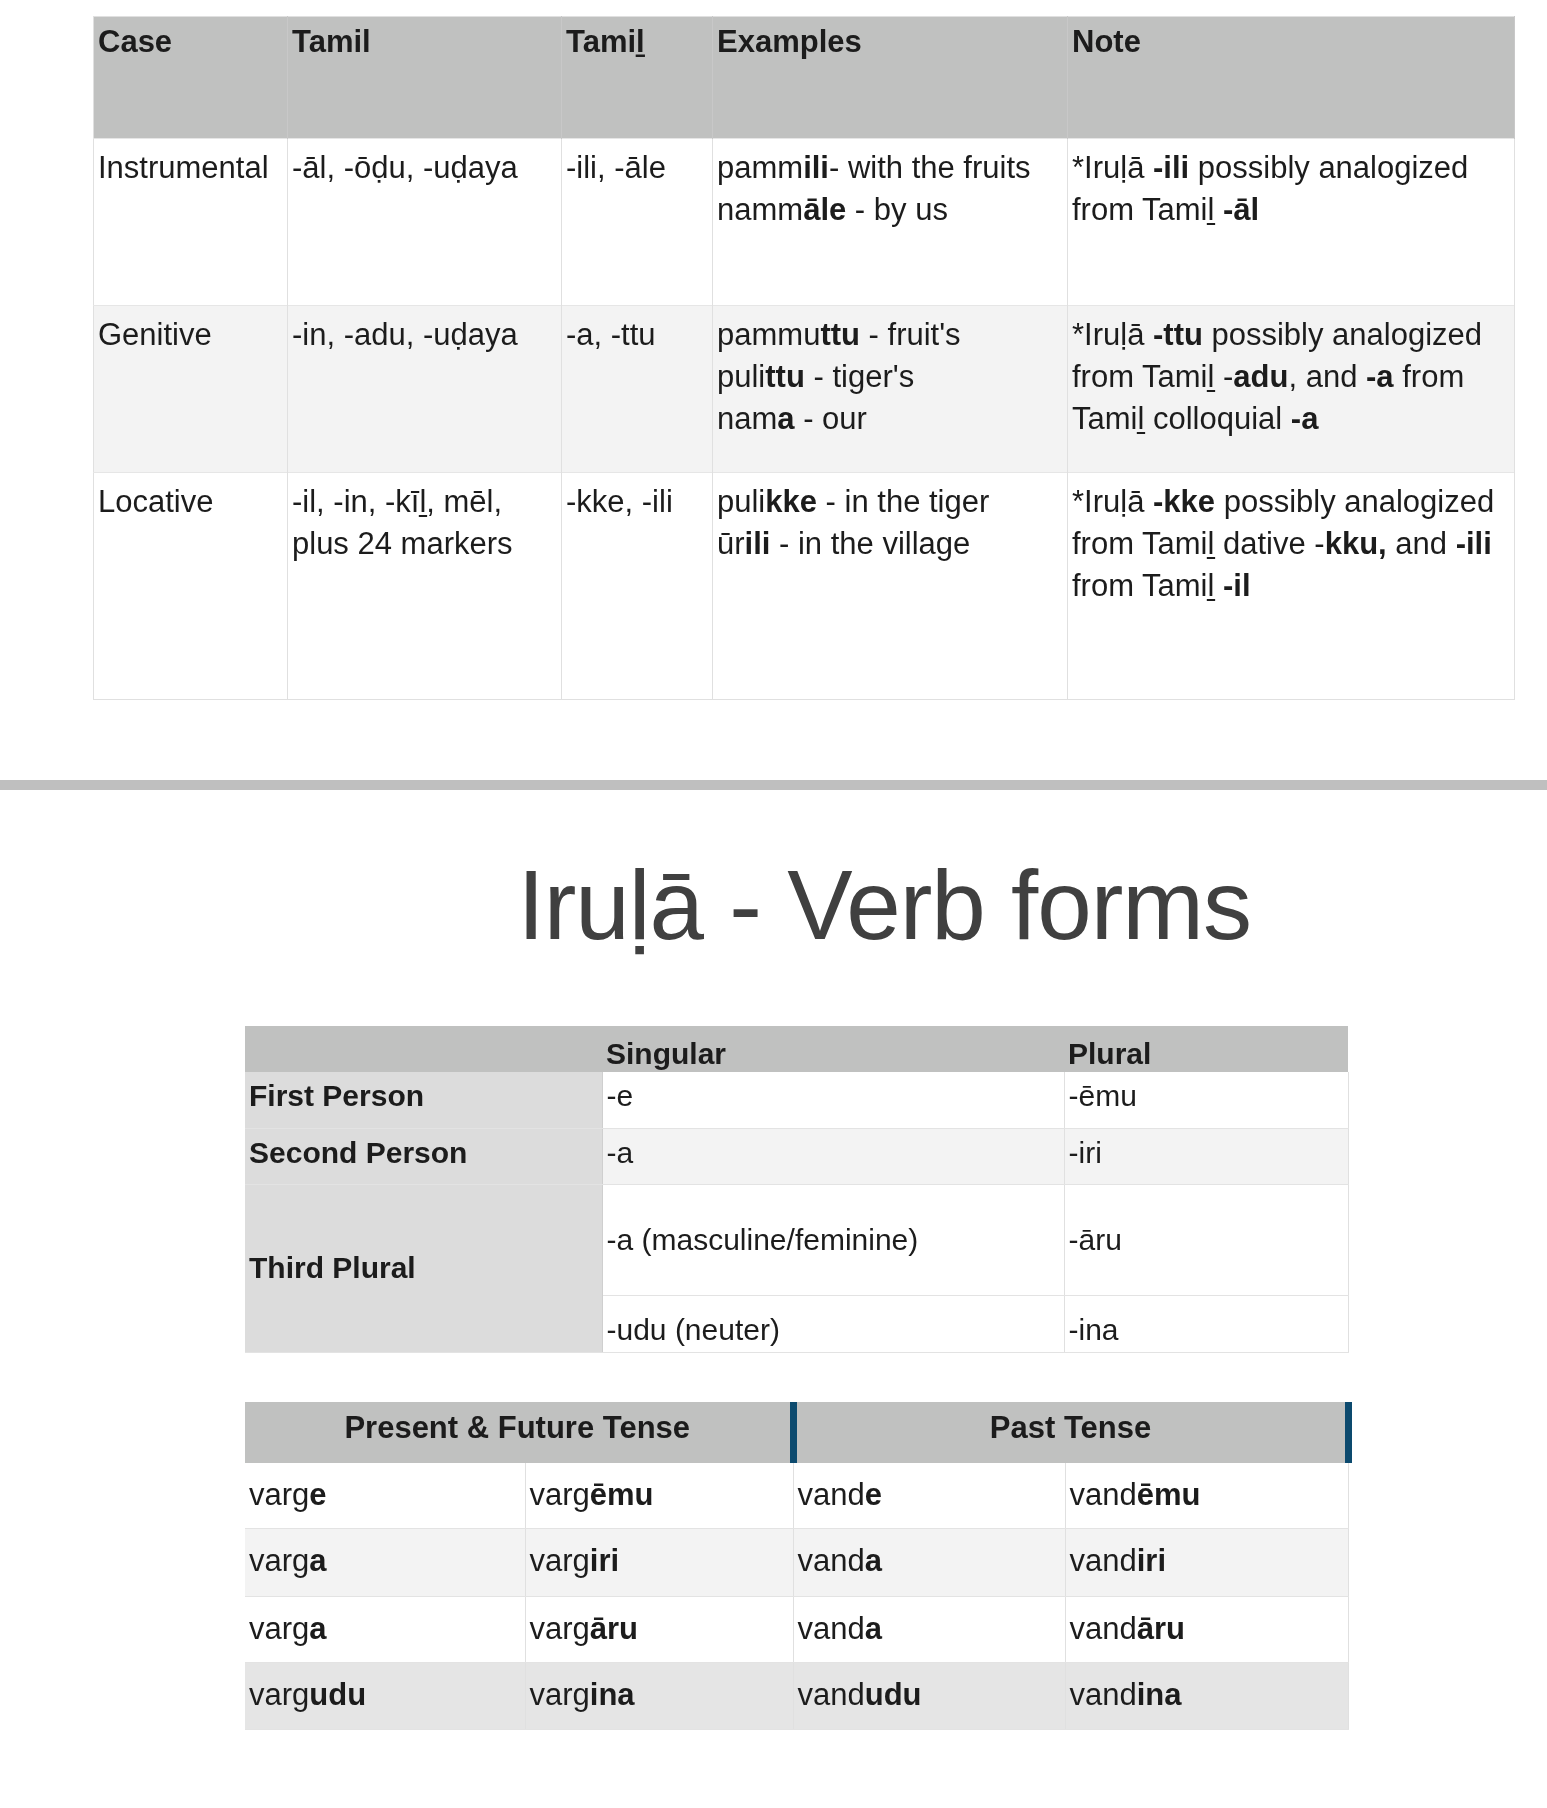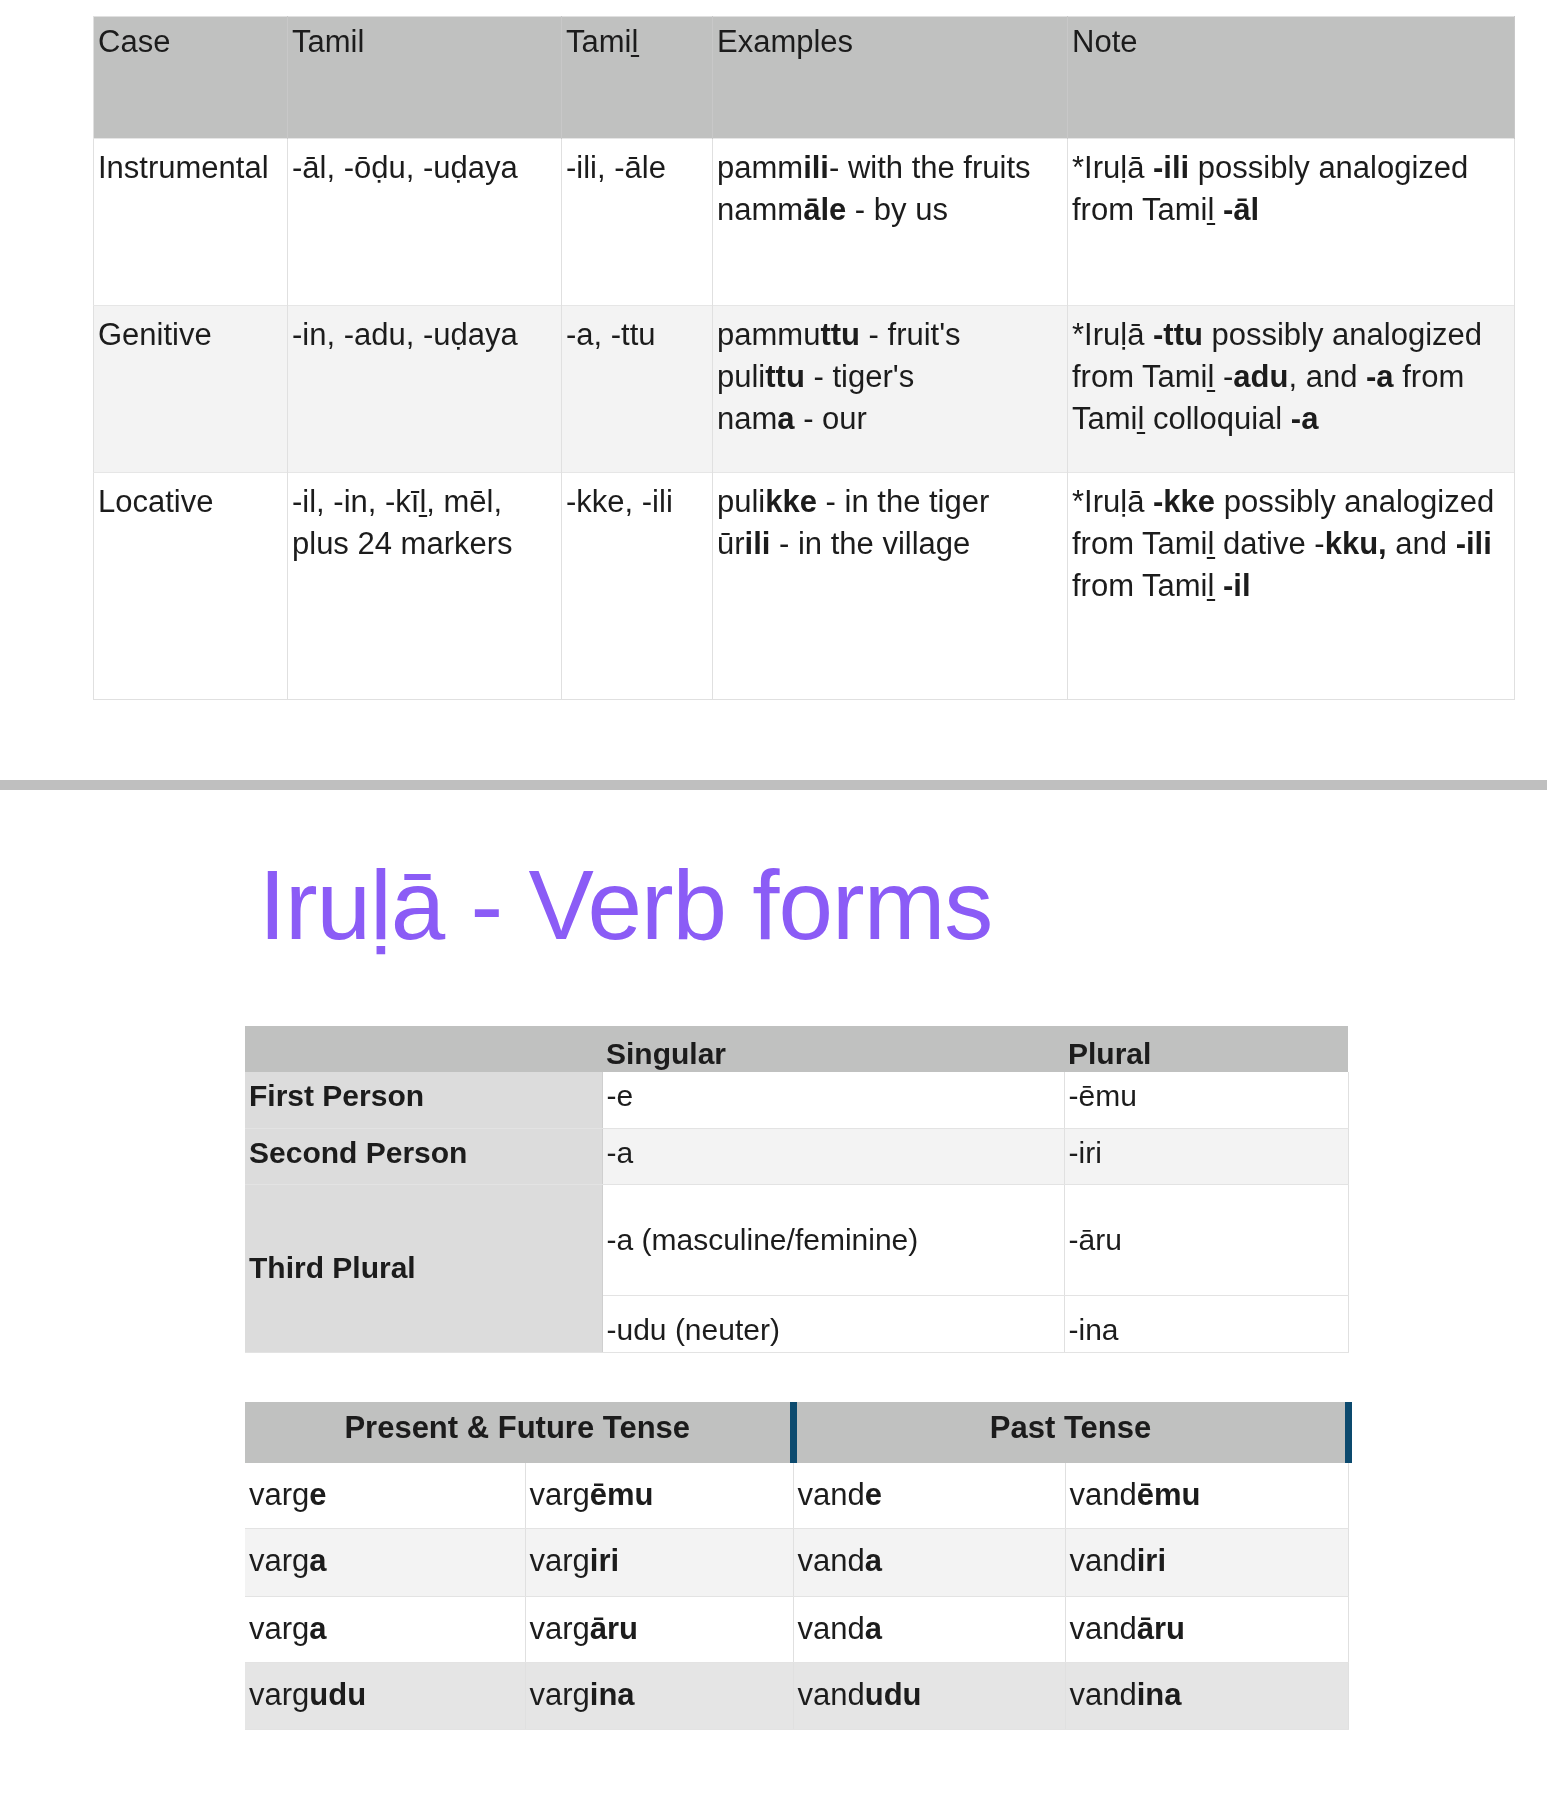--- a/index.html
+++ b/index.html
@@ -12,43 +12,43 @@
     b { font-weight: bold; }
 
     
     #case-table {
       position: absolute; left: 93px; top: 16px; width: 1421px;
       font-size: 31px; line-height: 42px;
       border: 1px solid #e0e0e0;
     }
     #case-table thead th {
       background: #c0c1c0; height: 117px; padding: 4px 4px 0 4px;
-      font-weight: normal; border-right: 1px solid #c8c8c8;
+      font-weight: bold; border-right: 1px solid #c8c8c8;
     }
     #case-table tbody td {
       padding: 8px 4px 0 4px; border-right: 1px solid #e0e0e0;
       border-top: 1px solid #e6e6e6;
     }
     #case-table tbody tr:nth-child(1) td { height: 158px; background: #ffffff; margin-top: 12px; }
     #case-table tbody tr:nth-child(2) td { height: 158px; background: #f3f3f3; }
     #case-table tbody tr:nth-child(3) td { height: 218px; background: #ffffff; }
     .cell-line { display: block; white-space: nowrap; }
     .note-cell { white-space: normal; }
 
     
     #slide-divider {
       position: absolute; left: 0; top: 780px; width: 1547px; height: 10px;
       background: #bfbfbf;
     }
 
     
     #verb-title {
       position: absolute; left: 0; top: 845px; width: 1251px;
-      text-align: center; font-size: 98px; line-height: 120px;
-      color: #8b5cf6; letter-spacing: -1px;
+      text-align: right; font-size: 98px; line-height: 120px;
+      color: #404040; letter-spacing: -1px;
     }
 
     
     #person-table {
       position: absolute; left: 245px; top: 1026px; width: 1103px;
       font-size: 30px; line-height: 36px;
     }
     #person-table th {
       background: #c0c1c0; height: 46px; font-weight: bold;
       padding: 10px 4px 0 4px; box-sizing: border-box;

